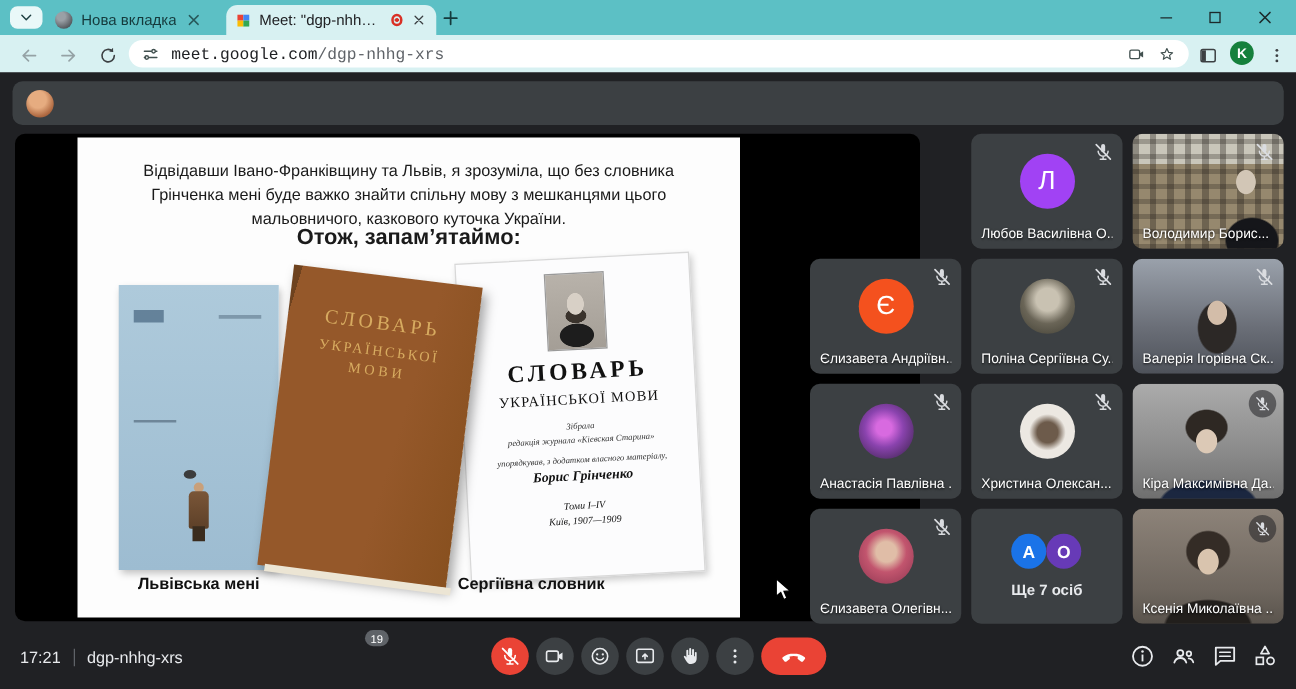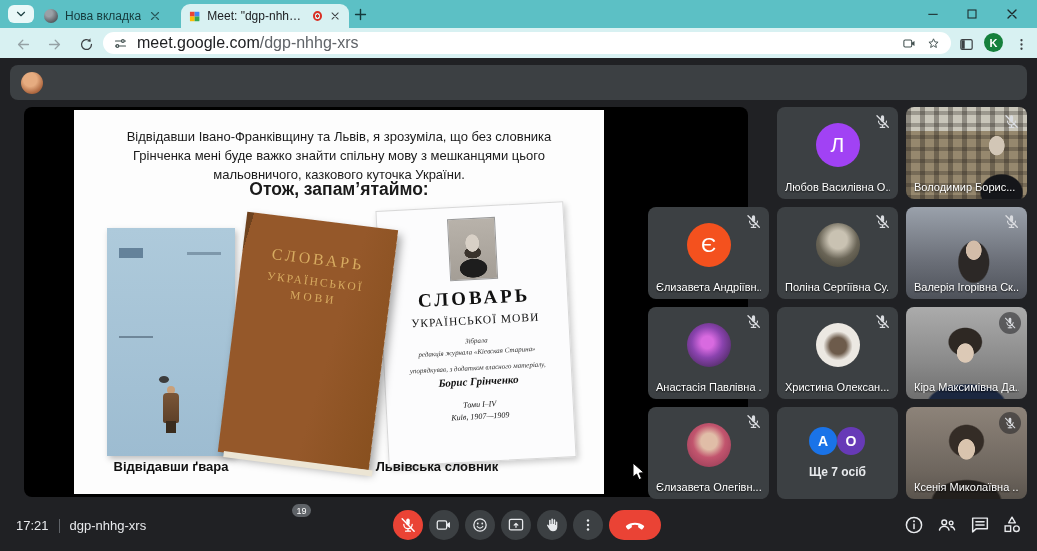--- a/index.html
+++ b/index.html
@@ -20,36 +20,36 @@
   .recdot { width:10px; height:10px; border-radius:50%; border:2px solid #d93025;
             background:radial-gradient(circle, #d93025 0 38%, rgba(0,0,0,0) 42%); }
   .tabicon { width:14px; height:14px; color:#27585a; }
   .newtab { position:absolute; left:352px; top:6px; width:17px; height:17px; color:#153a3c; }
   .winctl { position:absolute; top:6px; width:16px; height:16px; color:#1d2a2b; }
 
   .toolbar { position:absolute; left:0; top:28px; width:1037px; height:30px; background:#d8f1f2; }
   .navic { position:absolute; top:36px; width:17px; height:17px; color:#5f6368; }
   .urlbar { position:absolute; left:103px; top:32px; width:848px; height:22px; background:#ffffff;
             border-radius:11px; display:flex; align-items:center; padding:0 10px; gap:9px; }
-  .url { font-size:16px; color:#202124; white-space:nowrap; flex:1; }
+  .url { font-size:13px; color:#202124; white-space:nowrap; flex:1;font-family:Liberation Mono, monospace; }
   .url .path { color:#5f6368; }
   .smic { width:15px; height:15px; color:#41504f; flex:none; }
   .profile-av { position:absolute; left:984px; top:33px; width:19px; height:19px; border-radius:50%;
                 background:#15803c; color:#fff; font-size:11px; font-weight:bold;
                 display:flex; align-items:center; justify-content:center; }
 
   
   .meet { position:absolute; left:0; top:58px; width:1037px; height:493px; background:#202124; }
   .banner { position:absolute; left:10px; top:7px; width:1017px; height:35px; background:#3c4043;
             border-radius:8px; display:flex; align-items:center; padding:0 11px; gap:12px; }
   .banner-av { width:22px; height:22px; border-radius:50%;
                background:radial-gradient(circle at 42% 35%, #e6ac80 0 35%, #b06a42 70%, #7c4426 100%); }
   .banner-name { color:#e8eaed; font-size:13px; }
 
-  .stage { position:absolute; left:24px; top:49px; width:724px; height:390px; background:#000;
+  .stage { position:absolute; left:12px; top:49px; width:724px; height:390px; background:#000;
            border-radius:8px; overflow:hidden; }
   .slide { position:absolute; left:50px; top:3px; width:530px; height:384px; background:#fdfdfd; color:#1a1a1a; }
   .slide-para { position:absolute; left:30px; top:18px; width:470px; text-align:center;
                 font-size:13px; line-height:1.45; }
   .slide-head { position:absolute; left:0; top:69px; width:100%; text-align:center;
                 font-size:17.5px; font-weight:bold; }
   .caption { position:absolute; top:349px; text-align:center; font-weight:bold; font-size:13px; color:#111; }
 
   .bluebook { position:absolute; left:33px; top:118px; width:128px; height:228px; z-index:1;
               background:linear-gradient(180deg,#aecadb 0%,#9dbcd1 100%);
@@ -387,22 +387,22 @@
           <span class="bb-body"></span>
           <span class="bb-legs"></span>
         </div>
 
         <div class="brownbook">
           <div class="gold gb1">СЛОВАРЬ</div>
           <div class="gold gb2">УКРАЇНСЬКОЇ</div>
           <div class="gold gb3">МОВИ</div>
         </div>
 
-        <div class="caption" style="left:30px;width:134px">Відвідавши ґвара</div>
-        <div class="caption" style="left:283px;width:160px">Львівська словник</div>
+        <div class="caption" style="left:30px;width:134px">Львівська мені</div>
+        <div class="caption" style="left:283px;width:160px">Сергіївна словник</div>
       </div>
 
       <svg class="cursor" width="13" height="19" viewBox="0 0 13 19">
         <path d="M1 1l0 14 3.6-3 2.4 5.6 2.6-1.1-2.4-5.4 4.8-.4z" fill="#fff" stroke="#000" stroke-width="1"></path>
       </svg>
     </div>
 
     <div class="grid">
 
 

